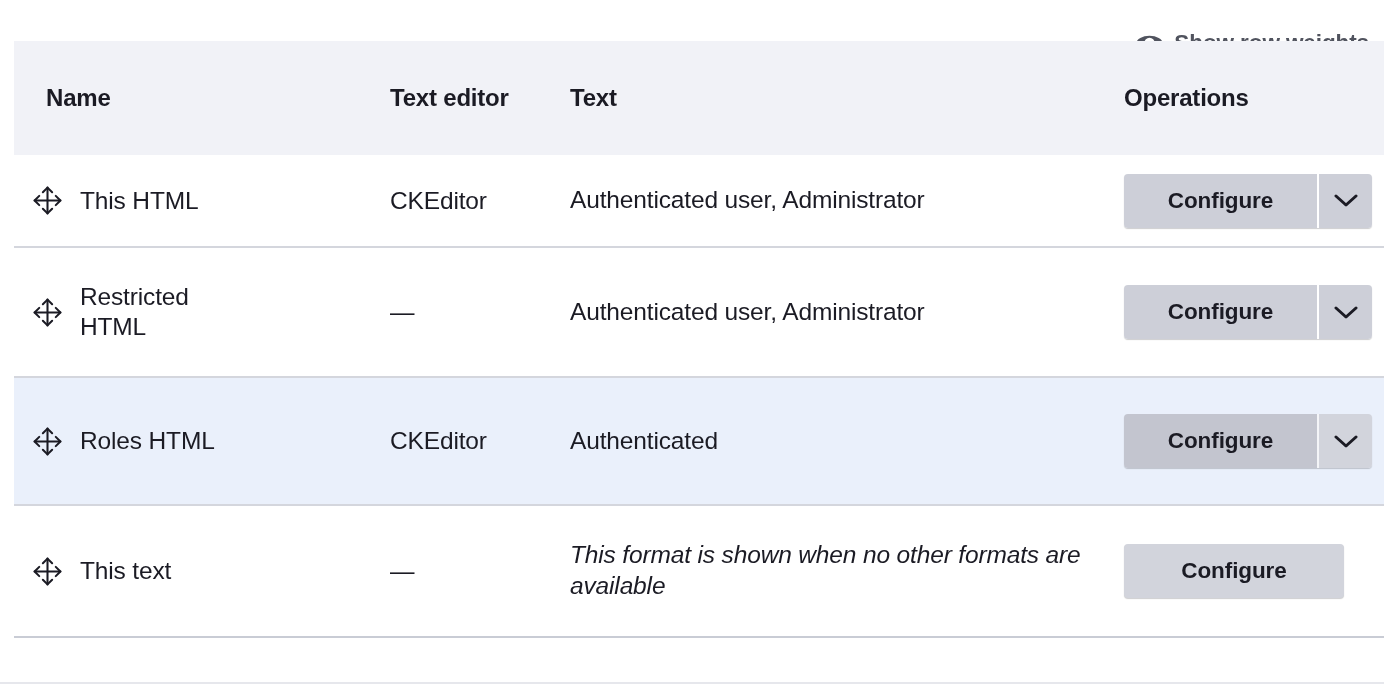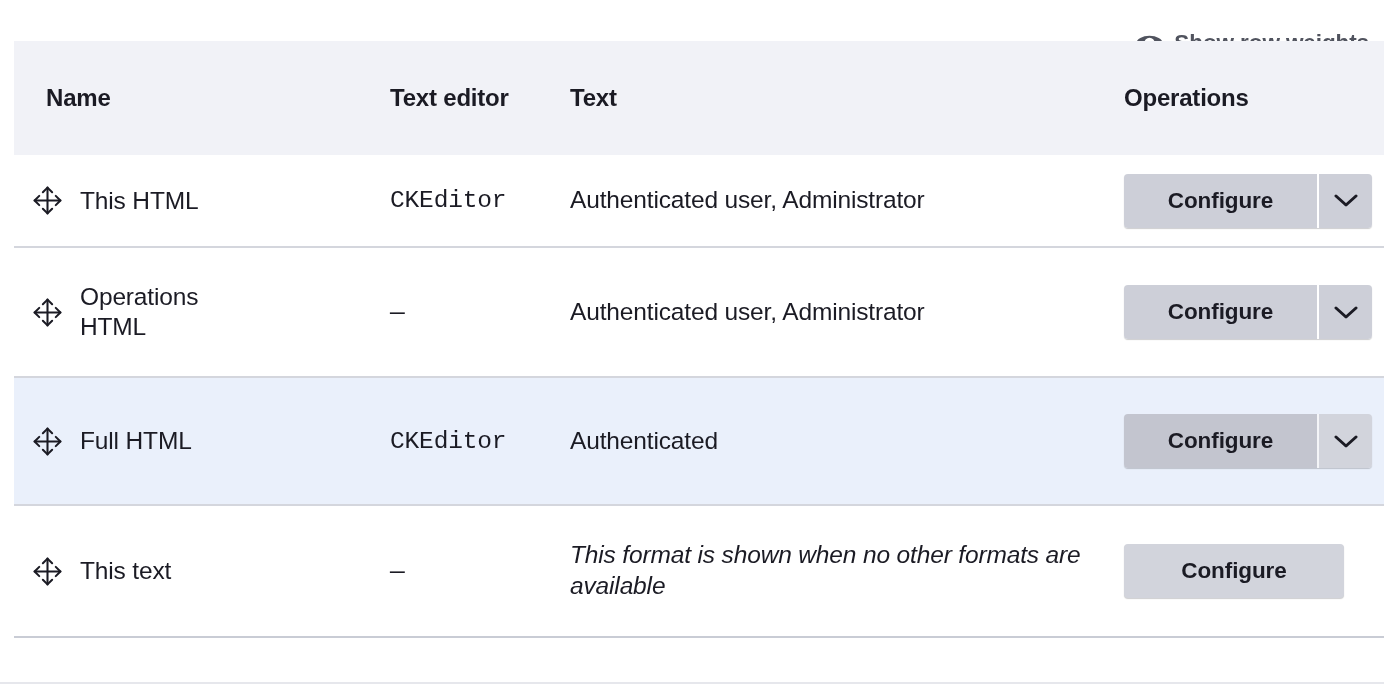--- a/index.html
+++ b/index.html
@@ -122,21 +122,20 @@
     cursor: move;
   }
   .drag-handle svg { display: block; }
   .name-label {
     line-height: 1.22;
     max-width: 178px;
   }
 
   .editor-cell {
     font-size: 24.5px;
-    font-family: Liberation Mono, monospace;
   }
   .dash {
     display: inline-block;
     letter-spacing: 0;
   }
 
   .roles-cell {
     line-height: 1.26;
     padding-right: 24px !important;
   }
@@ -288,21 +287,21 @@
                 <g stroke="#1b1b24" stroke-width="2" fill="none" stroke-linecap="round" stroke-linejoin="round">
                   <line x1="16" y1="3.5" x2="16" y2="28.5"></line>
                   <line x1="3.5" y1="16" x2="28.5" y2="16"></line>
                   <polyline points="11.5,8 16,3.5 20.5,8"></polyline>
                   <polyline points="11.5,24 16,28.5 20.5,24"></polyline>
                   <polyline points="8,11.5 3.5,16 8,20.5"></polyline>
                   <polyline points="24,11.5 28.5,16 24,20.5"></polyline>
                 </g>
               </svg>
             </span>
-            <span class="name-label">Operations HTML</span>
+            <span class="name-label">Restricted HTML</span>
           </div>
         </td>
         <td class="editor-cell">
           <span class="dash">—</span>
         </td>
         <td class="roles-cell">Authenticated user, Administrator</td>
         <td class="ops-cell">
           <span class="btn-group">
             <button class="btn-configure">Configure</button>
             <button class="btn-toggle">
@@ -324,21 +323,21 @@
                 <g stroke="#1b1b24" stroke-width="2" fill="none" stroke-linecap="round" stroke-linejoin="round">
                   <line x1="16" y1="3.5" x2="16" y2="28.5"></line>
                   <line x1="3.5" y1="16" x2="28.5" y2="16"></line>
                   <polyline points="11.5,8 16,3.5 20.5,8"></polyline>
                   <polyline points="11.5,24 16,28.5 20.5,24"></polyline>
                   <polyline points="8,11.5 3.5,16 8,20.5"></polyline>
                   <polyline points="24,11.5 28.5,16 24,20.5"></polyline>
                 </g>
               </svg>
             </span>
-            <span class="name-label">Full HTML</span>
+            <span class="name-label">Roles HTML</span>
           </div>
         </td>
         <td class="editor-cell">CKEditor</td>
         <td class="roles-cell">Authenticated</td>
         <td class="ops-cell">
           <span class="btn-group">
             <button class="btn-configure">Configure</button>
             <button class="btn-toggle">
               <span>
                 <svg width="24" height="15" viewBox="0 0 24 15" xmlns="http://www.w3.org/2000/svg">

